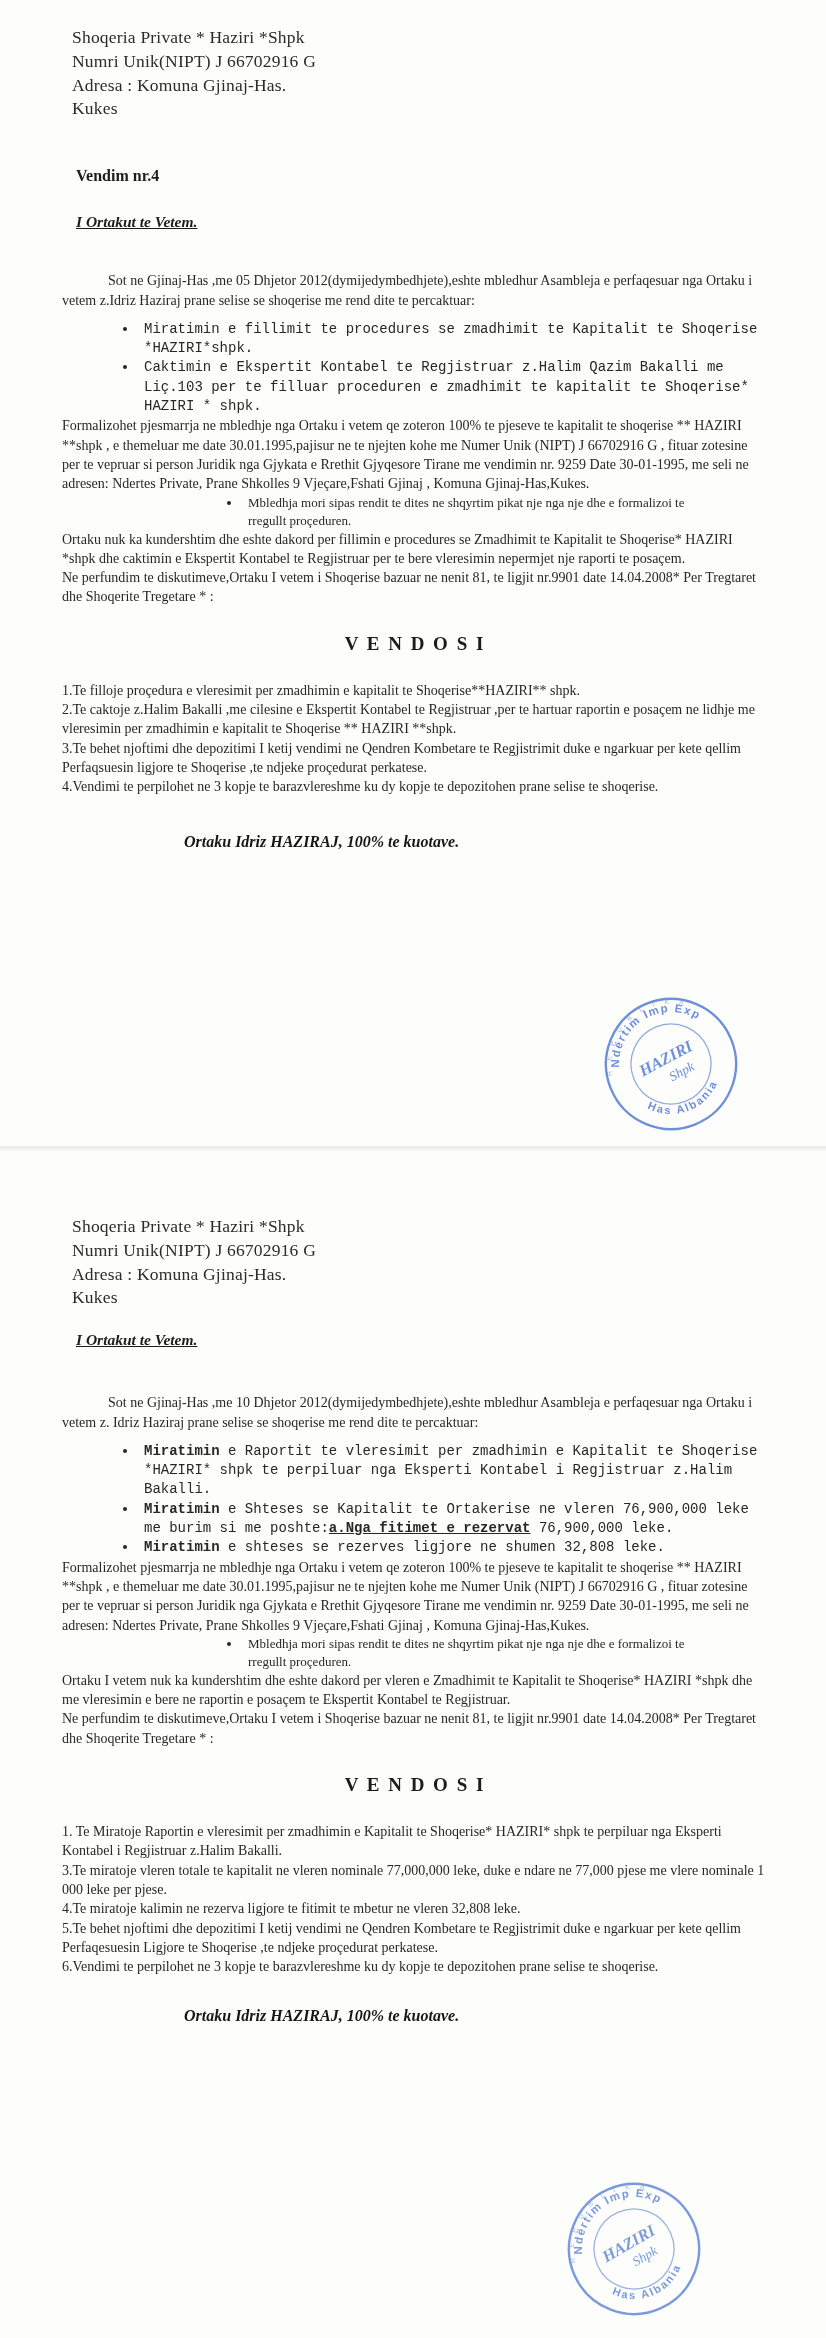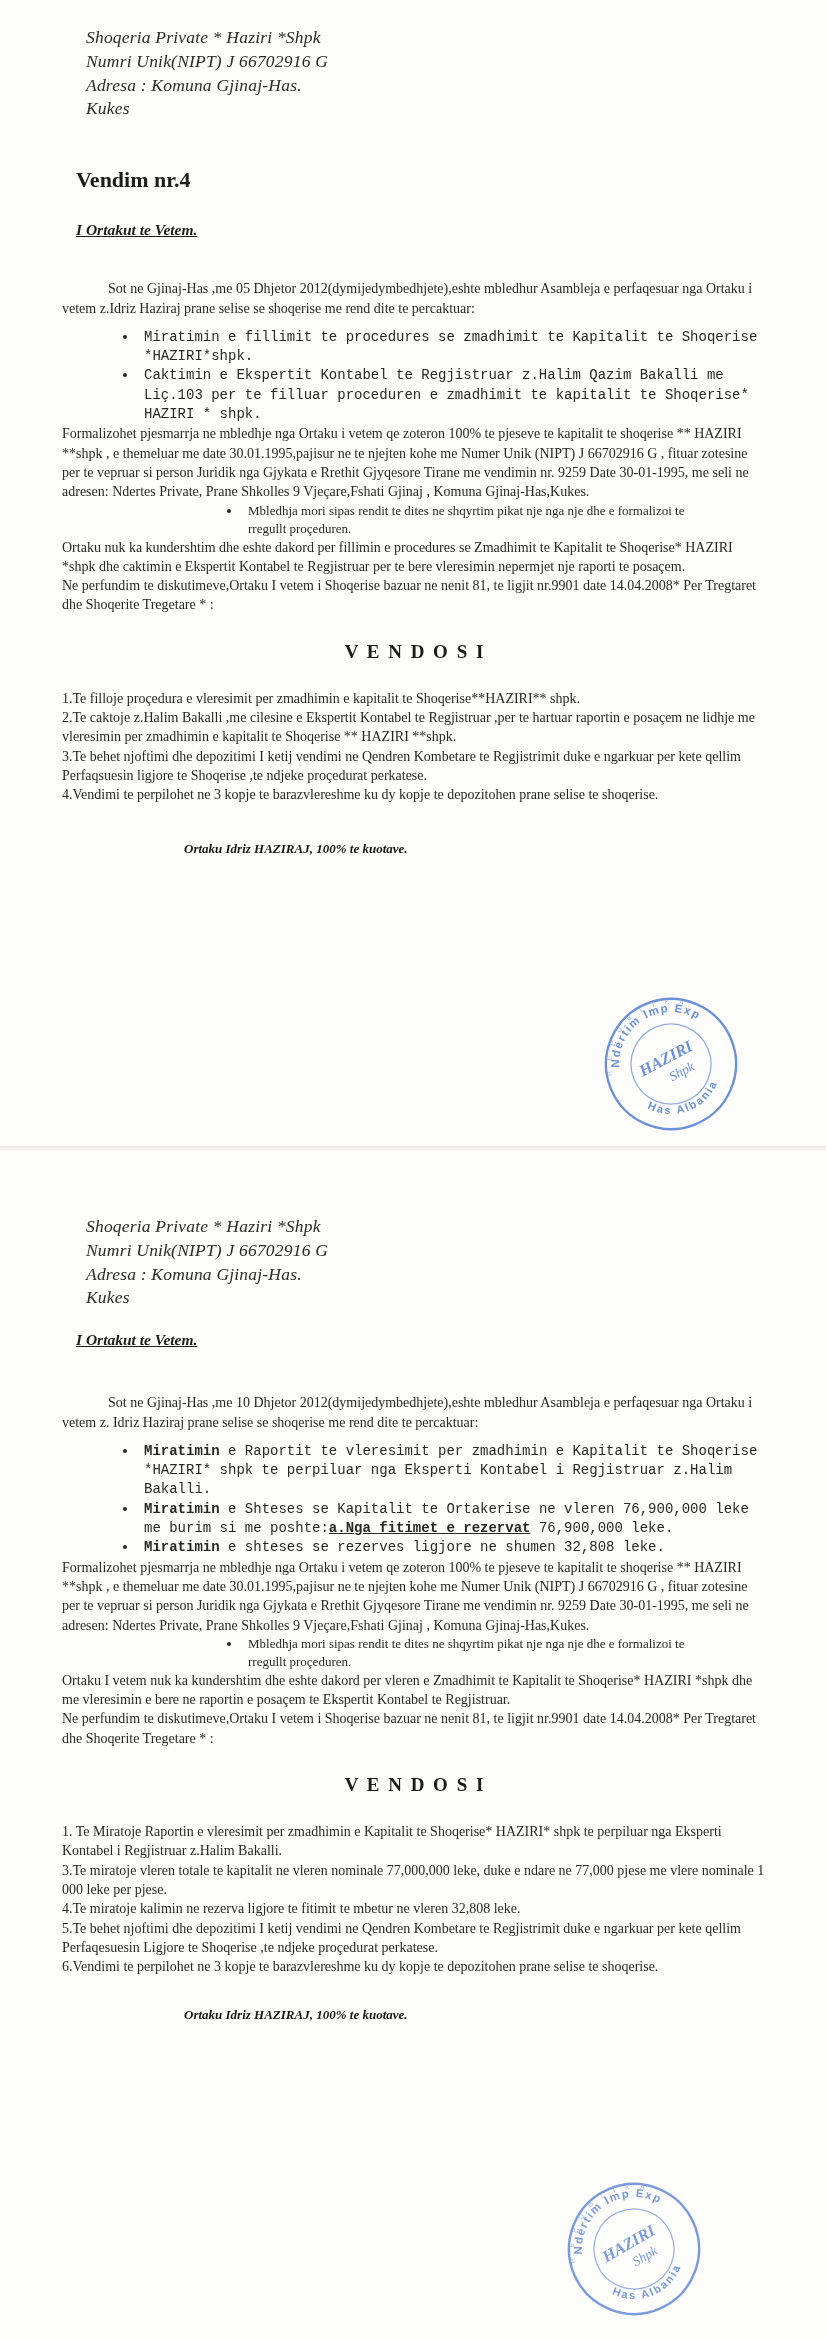--- a/index.html
+++ b/index.html
@@ -5,40 +5,40 @@
   html,body{margin:0;padding:0;background:#ffffff;}
   .canvas{
     width:826px;height:2338px;background:#fdfdfb;position:relative;
     font-family:"Liberation Serif","DejaVu Serif",serif;color:#272727;overflow:hidden;
   }
   .page{width:826px;box-sizing:border-box;position:relative;
     padding-left:62px;padding-right:58px;}
   .page1{height:1146px;padding-top:26px;}
   .seam{height:5px;width:826px;background:linear-gradient(to bottom,#eceae6,#f7f6f3);}
   .page2{height:1187px;padding-top:64px;}
-  .doc-header{margin-left:24px;font-size:17.5px;line-height:1.36;letter-spacing:.2px;color:#2b2b2b;font-style:italic;}
+  .doc-header{margin-left:10px;font-size:17.5px;line-height:1.36;letter-spacing:.2px;color:#2b2b2b;}
   .doc-header div{white-space:nowrap;}
-  .vendim-title{margin:46px 0 0 14px;font-size:22px;font-weight:bold;color:#1d1d1d;}
+  .vendim-title{margin:46px 0 0 14px;font-size:16px;font-weight:bold;color:#1d1d1d;}
   .page2 .vendim-title{margin-top:16px;}
   .vendim-subtitle{margin:10px 0 0 14px;font-size:15.5px;font-weight:bold;font-style:italic;
     text-decoration:underline;color:#1d1d1d;display:inline-block;}
   .page2 .vendim-subtitle{margin-top:3px;}
   .body-text{font-size:14px;line-height:1.38;margin:0;}
   .intro{margin-top:40px;text-indent:46px;}
   .page2 .intro{margin-top:44px;}
   ul.main-bullets{margin:10px 0 0 54px;padding:0 0 0 22px;font-family:Liberation Mono, monospace;}
   ul.main-bullets li{font-size:14px;line-height:1.38;padding-left:6px;margin:0;}
   ul.main-bullets li span.lead{font-weight:bold;}
   .emph{font-weight:bold;text-decoration:underline;}
   ul.proc-bullet{margin:0 0 0 160px;padding:0 0 0 20px;max-width:450px;}
   ul.proc-bullet li{font-size:13px;line-height:1.38;padding-left:6px;}
   .vendosi{font-size:19px;font-weight:bold;text-align:center;margin:26px 0 0 0;letter-spacing:2px;color:#1c1c1c;}
   .decisions{margin-top:26px;}
   .decisions p{margin:0;}
-  .signature{margin:36px 0 0 122px;font-size:13px;font-weight:bold;font-style:italic;color:#161616;}
+  .signature{margin:36px 0 0 122px;font-size:16px;font-weight:bold;font-style:italic;color:#161616;}
   .page2 .signature{margin-left:122px;margin-top:30px;}
   .stamp{position:absolute;pointer-events:none;}
   .stamp1{left:585px;top:978px;}
   .stamp2{left:548px;top:1012px;}
 </style>
 </head>
 <body>
 
 <div class="canvas">
 

